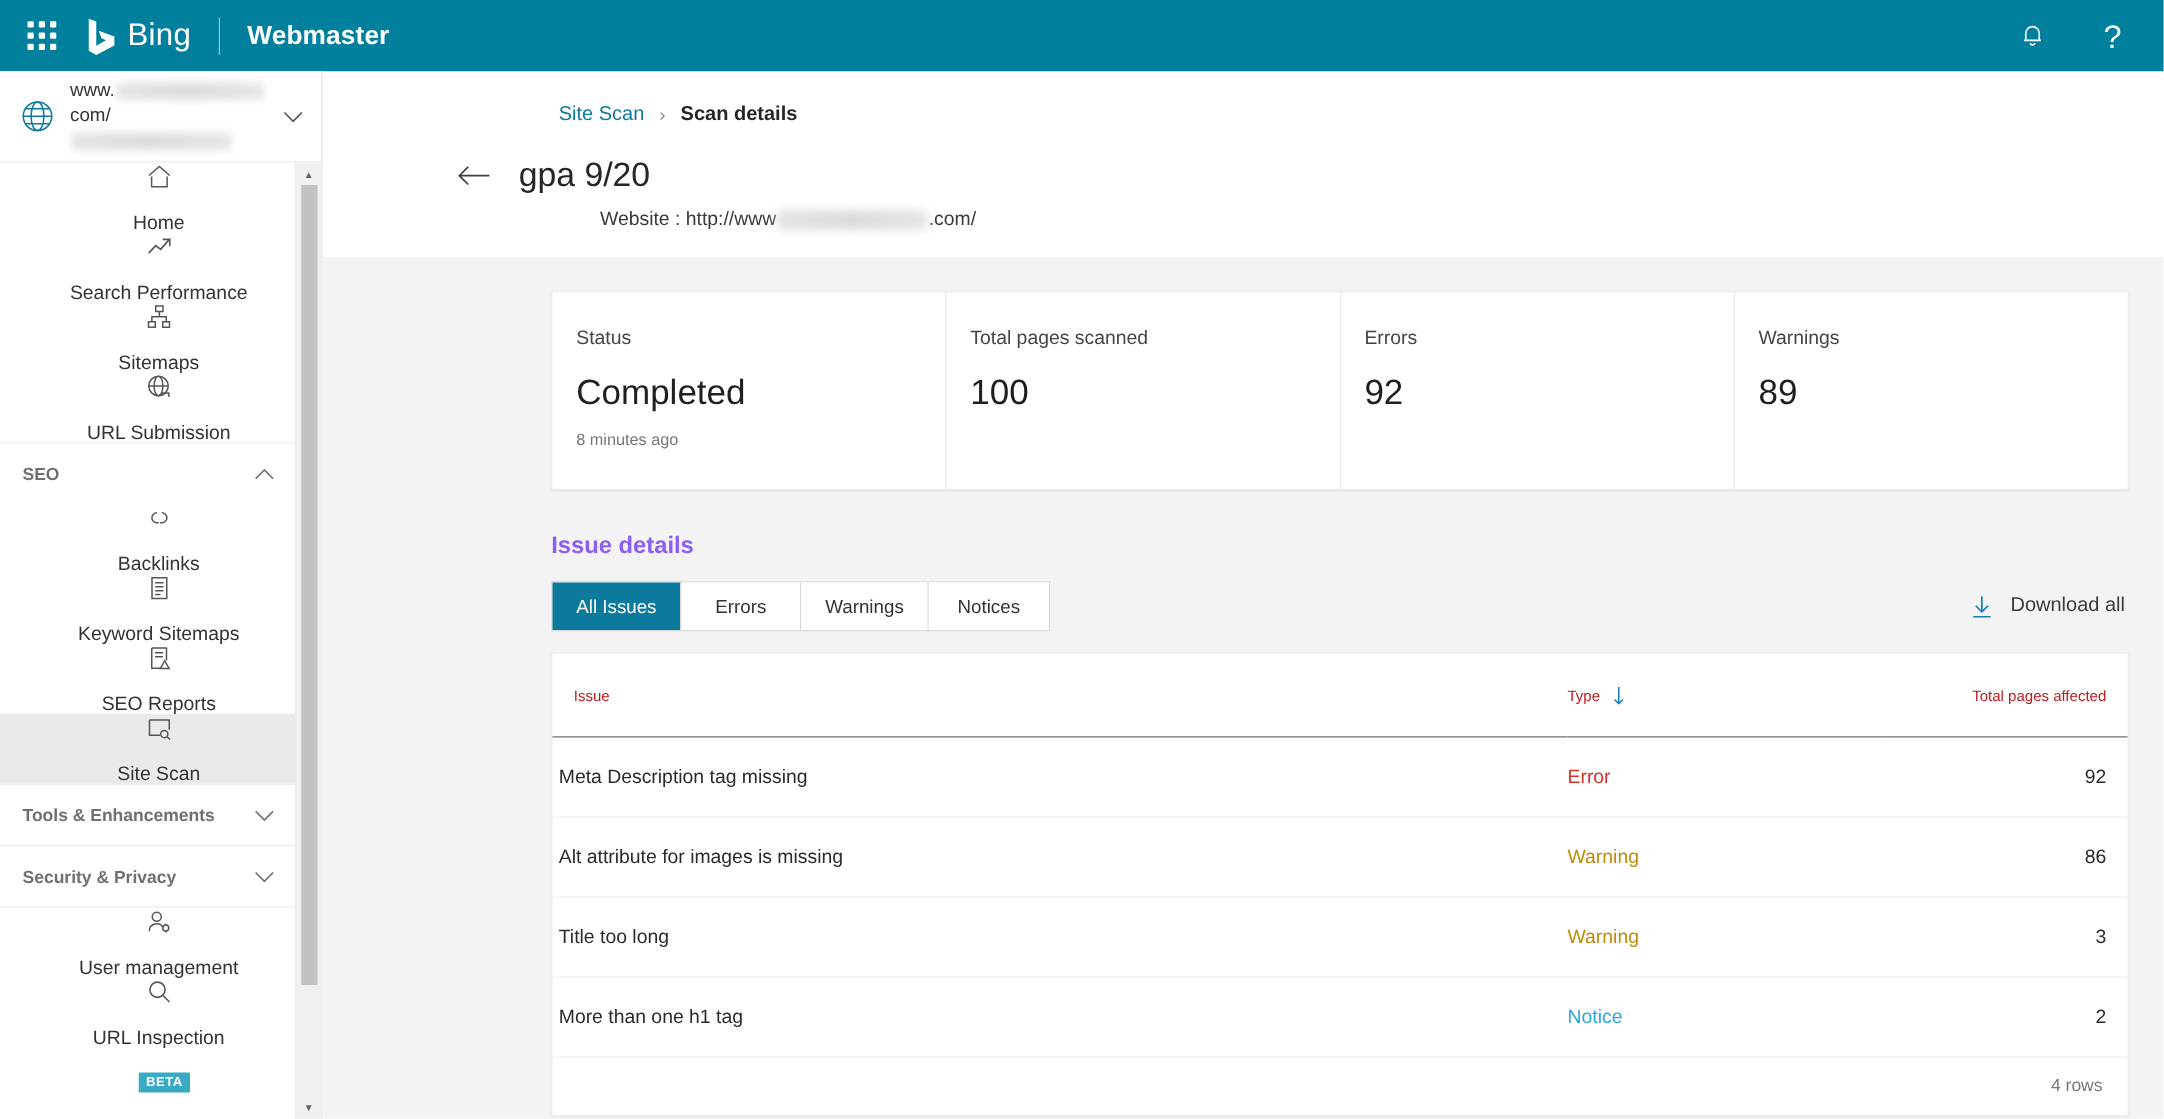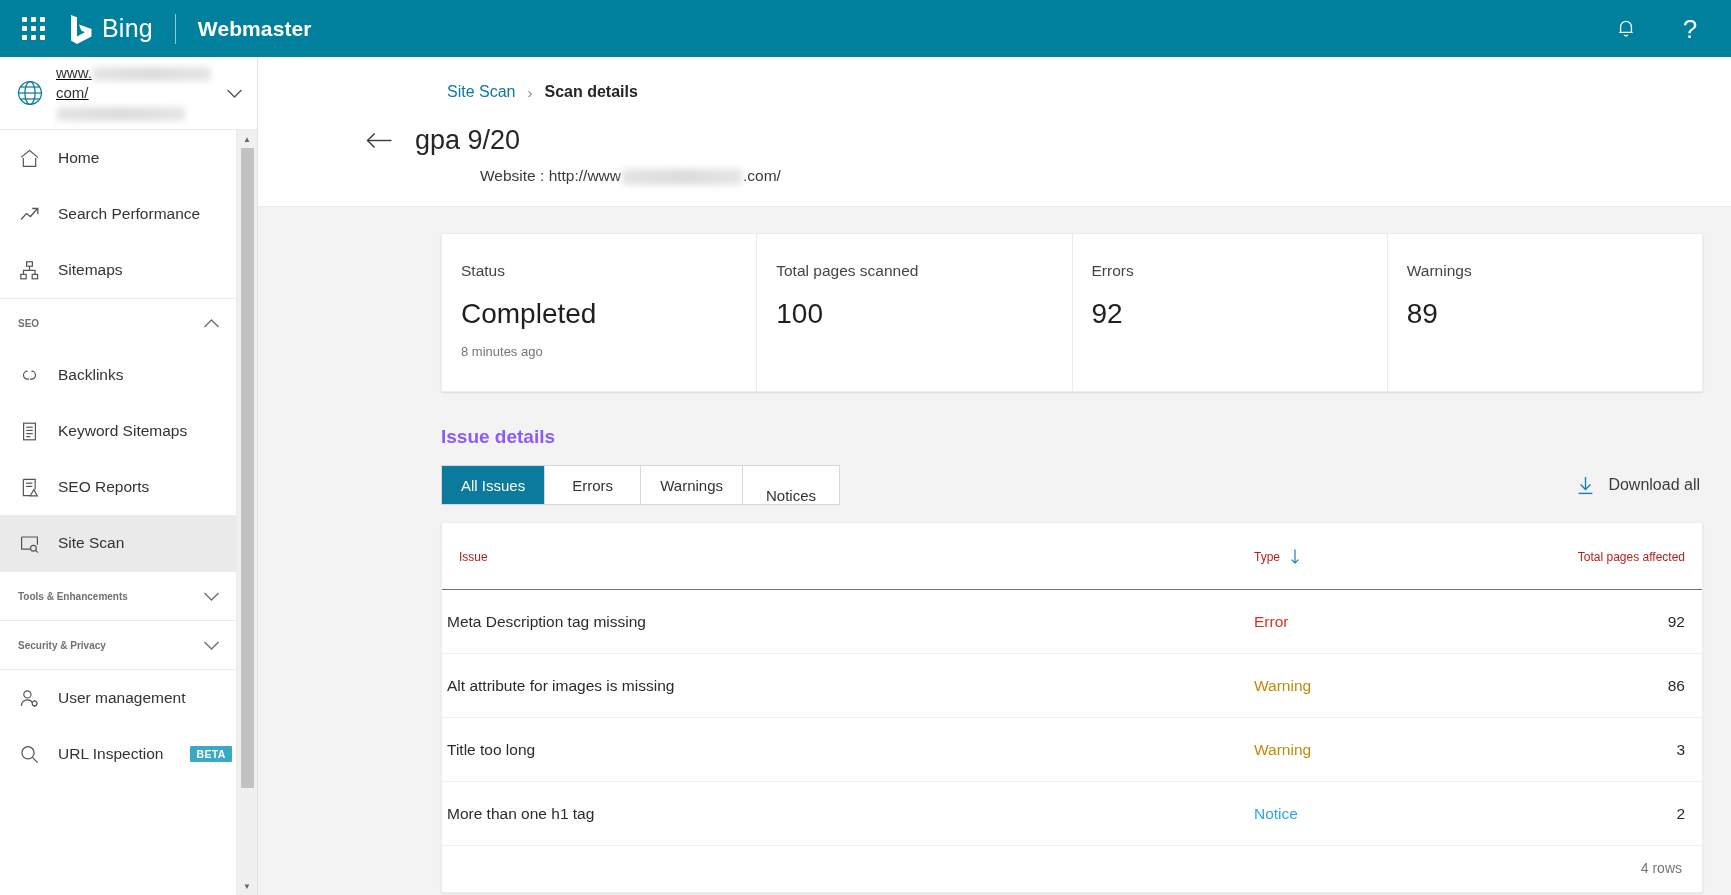--- a/index.html
+++ b/index.html
@@ -56,21 +56,20 @@
     display: flex; flex-direction: column;
     position: relative;
   }
   .site-picker {
     height: 73px;
     display: flex; align-items: center;
     padding: 0 14px 0 16px;
     border-bottom: 1px solid #ebebeb;
     cursor: pointer;
     gap: 12px;
-    text-decoration: underline;
   }
   .globe-ic { flex: 0 0 auto; }
   .site-url {
     font-size: 15px; color: #333; line-height: 1.32;
     position: relative; flex: 1; min-width: 0;
     word-break: break-all;
   }
   .redact {
     display: inline-block;
     background: linear-gradient(90deg,#e4e4e4,#dcdcdc,#e6e6e6);
@@ -89,32 +88,33 @@
     padding-right: 21px;
   }
   .nav-item {
     display: flex; align-items: center;
     height: 56px;
     padding-left: 18px;
     gap: 18px;
     cursor: pointer;
     font-size: 15.5px;
     color: #333;
+    flex-direction: column;
   }
   .nav-item.active { background: #eaeaea; }
   .nav-ic { width: 22px; height: 22px; flex: 0 0 22px; display: flex; align-items: center; justify-content: center; color: #555; }
   .nav-label { white-space: nowrap; }
   .nav-sep { height: 1px; background: #ebebeb; margin: 0; }
 
   .nav-group {
     display: flex; align-items: center;
     height: 48px;
     padding: 0 16px 0 18px;
     cursor: pointer;
-    font-size: 10px;
+    font-size: 14px;
     color: #707070;
     font-weight: 600;
   }
   .nav-group .gl { flex: 1; }
 
   .beta-badge {
     background: #3aa9c4; color: #fff;
     font-size: 10.5px; font-weight: 700;
     padding: 2px 6px 2px 6px;
     letter-spacing: .4px;
@@ -212,21 +212,21 @@
   .tab {
     padding: 0 19px;
     height: 38px;
     display: flex; align-items: center; justify-content: center;
     font-size: 15px; color: #333;
     background: #fff;
     border-right: 1px solid #d8d8d8;
     cursor: pointer;
     min-width: 96px;
   }
-  .tab:last-child { border-right: none; align-items: flex-end; }
+  .tab:last-child { border-right: none; }
   .tab.active { background: #0c7a9c; color: #fff; font-weight: 400; }
 
   .dl-btn {
     margin-left: auto;
     display: flex; align-items: center; gap: 13px;
     cursor: pointer;
     font-size: 16px; color: #3b3b3b;
     padding: 5px 3px;
     background: none; border: none;
     font-family: inherit;
@@ -351,20 +351,31 @@
           <svg width="21" height="21" viewBox="0 0 21 21" fill="none" stroke="#555" stroke-width="1.2">
             <rect x="7.6" y="1.8" width="5.8" height="4.4"></rect>
             <rect x="1.8" y="14.4" width="5.4" height="4.4"></rect>
             <rect x="13.2" y="14.4" width="5.4" height="4.4"></rect>
             <path d="M10.5 6.2 V10.4 M4.5 14.4 V10.4 H16 V14.4"></path>
           </svg>
         </span>
         <span class="nav-label">Sitemaps</span>
       </div>
 
+      <div class="nav-item">
+        <span class="nav-ic">
+          <svg width="21" height="21" viewBox="0 0 21 21" fill="none" stroke="#555" stroke-width="1.2">
+            <circle cx="9.8" cy="9.8" r="7.8"></circle>
+            <ellipse cx="9.8" cy="9.8" rx="3.5" ry="7.8"></ellipse>
+            <line x1="2" y1="9.8" x2="17.6" y2="9.8"></line>
+            <path d="M12.5 15.4 h5.6 v3.2"></path>
+          </svg>
+        </span>
+        <span class="nav-label">URL Submission</span>
+      </div>
 
       <div class="nav-sep"></div>
 
       <div class="nav-group">
         <span class="gl">SEO</span>
         <svg width="17" height="11" viewBox="0 0 17 11" fill="none" stroke="#707070" stroke-width="1.35">
           <polyline points="1.5,9 8.5,2 15.5,9"></polyline>
         </svg>
       </div>
 

